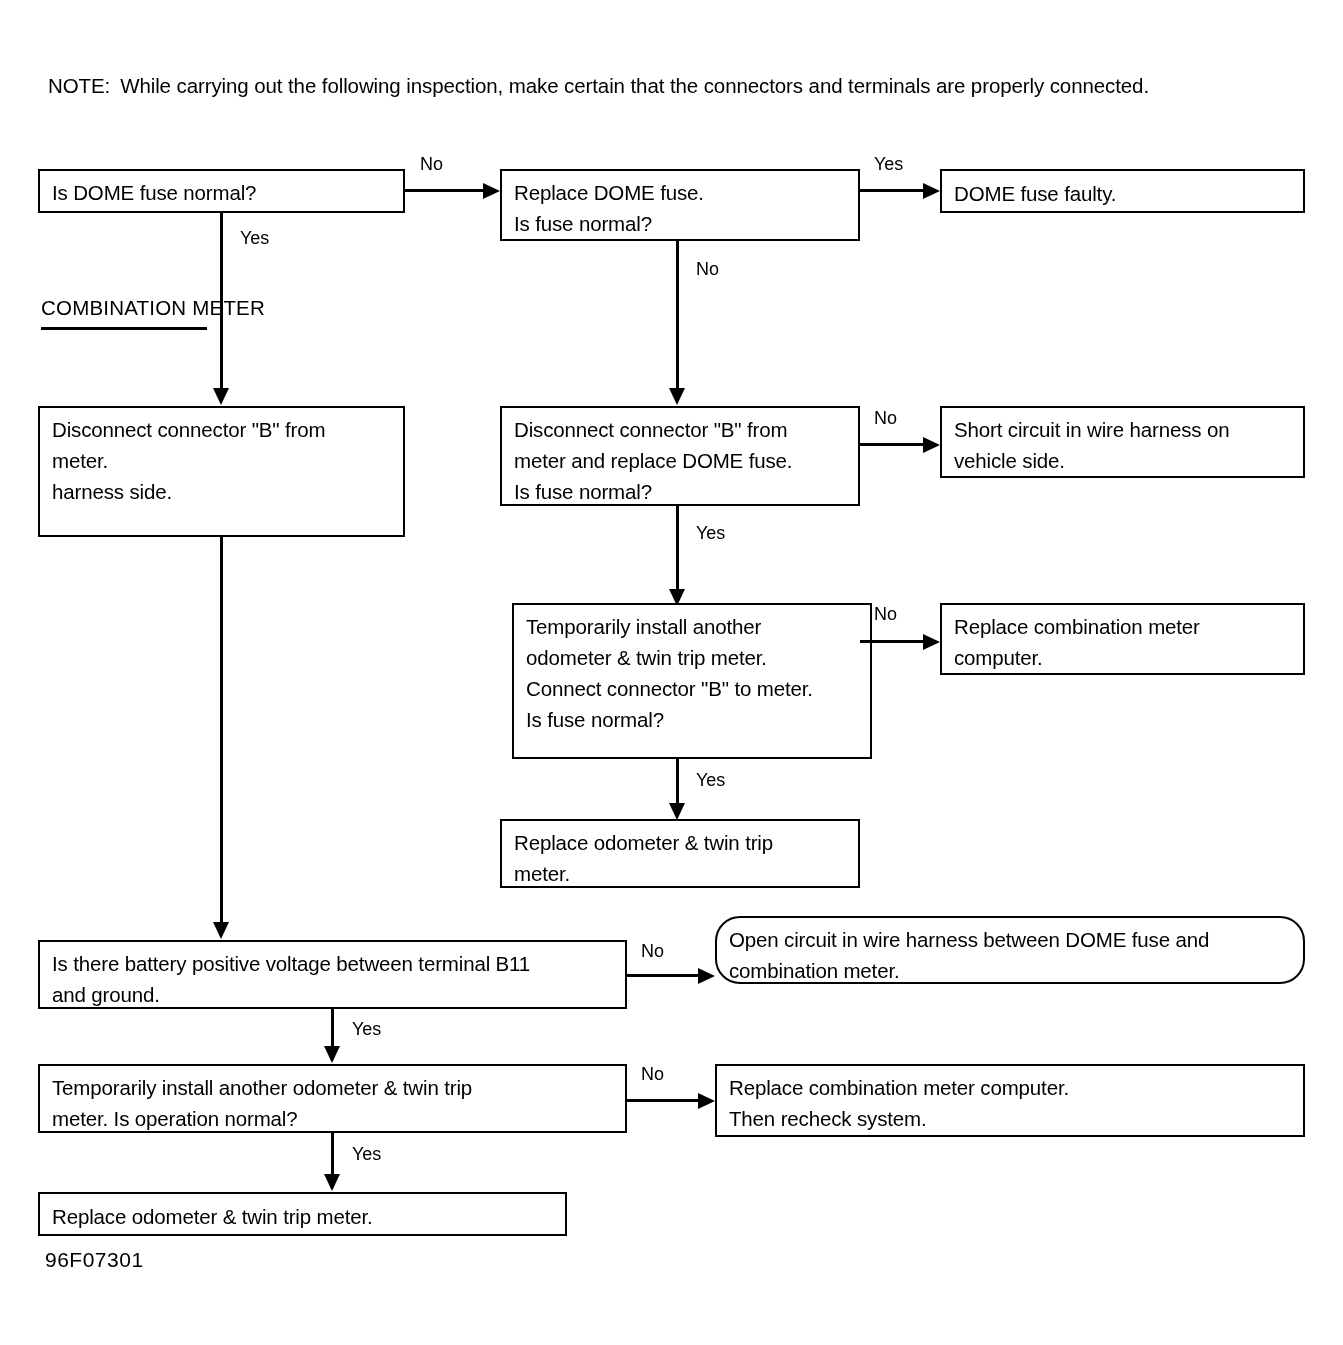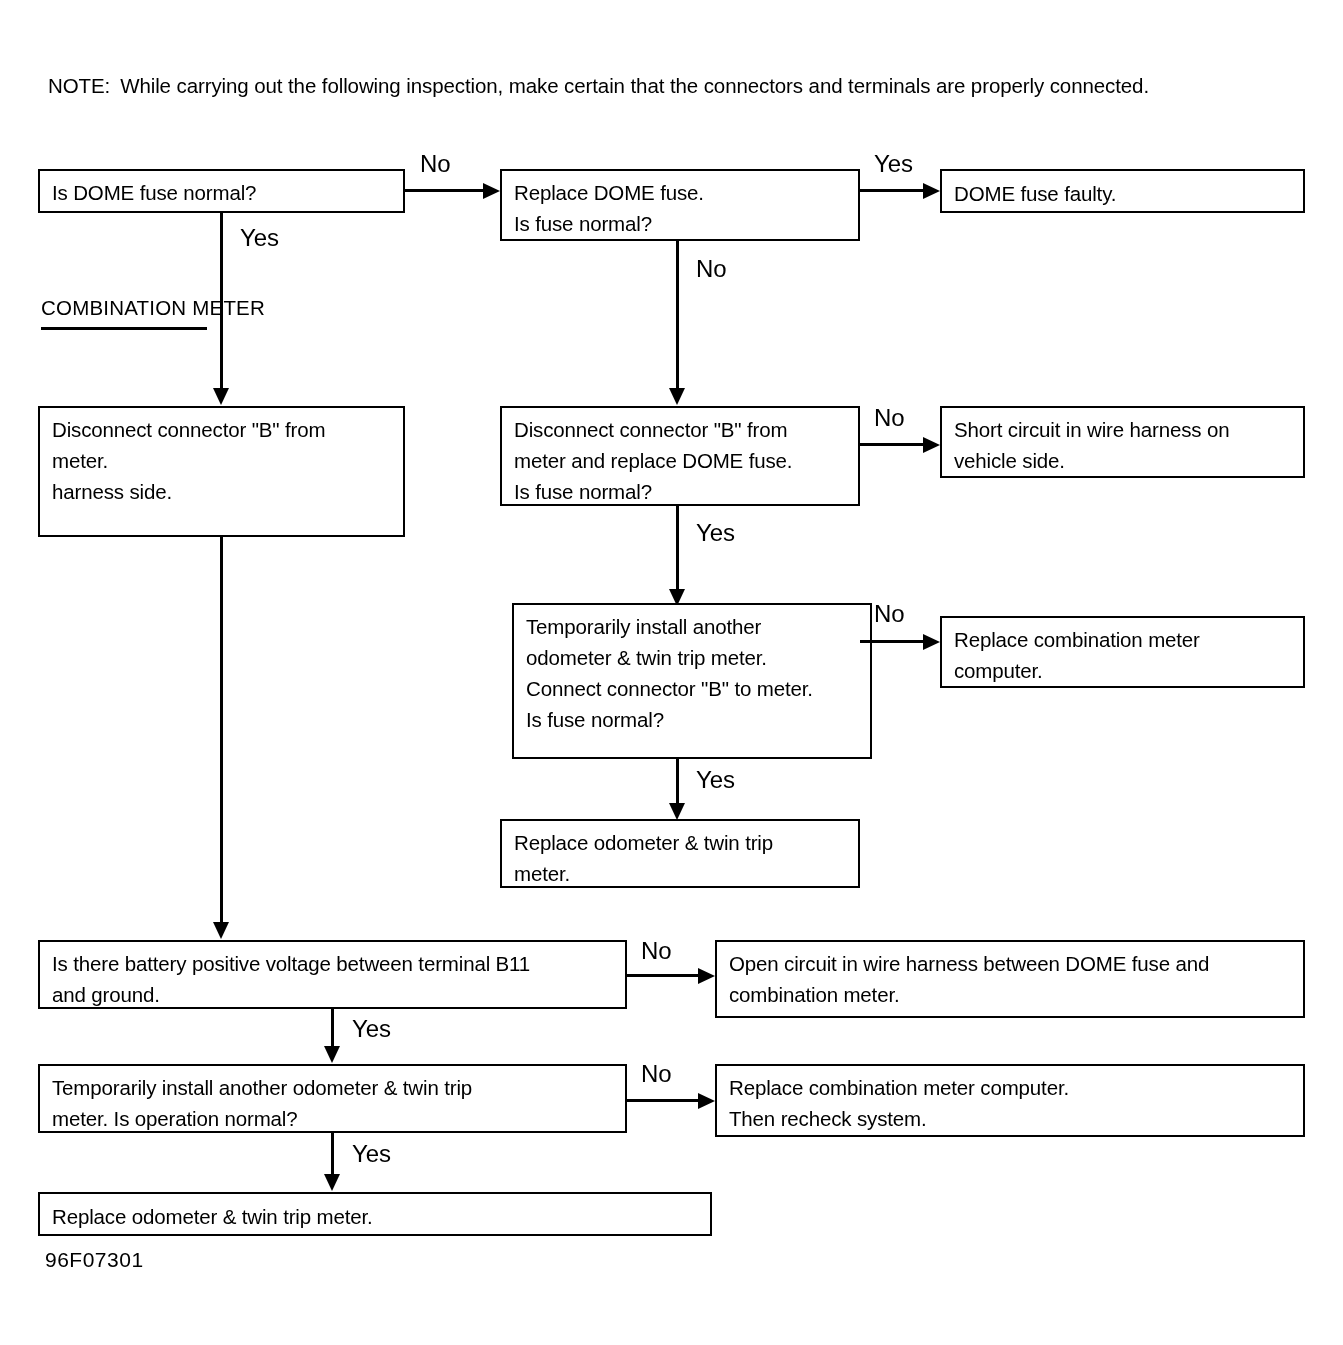--- a/index.html
+++ b/index.html
@@ -72,21 +72,21 @@
   }
   .arrow-right {
     position: absolute;
     width: 0; height: 0;
     border-top: 8px solid transparent;
     border-bottom: 8px solid transparent;
     border-left: 17px solid #000;
   }
   .elabel {
     position: absolute;
-    font-size: 24px;
+    font-size: 18px;
     line-height: 24px;
     letter-spacing: -0.1px;
     white-space: nowrap;
   }
   .figcode {
     position: absolute;
     left: 45px;
     top: 1248px;
     font-size: 21px;
     letter-spacing: 0.5px;
@@ -168,21 +168,21 @@
     <span class="ln">Temporarily install another</span>
     <span class="ln">odometer &amp; twin trip meter.</span>
     <span class="ln">Connect connector "B" to meter.</span>
     <span class="ln">Is fuse normal?</span>
   </div>
 
   <div class="hline" style="left:860px; top:640px; width:63px;"></div>
   <div class="arrow-right" style="left:923px; top:633.5px;"></div>
   <div class="elabel" style="left:874px; top:602px;">No</div>
 
-  <div class="box" style="left:940px; top:603px; width:365px; height:72px;margin-top:13px;">
+  <div class="box" style="left:940px; top:603px; width:365px; height:72px;">
     <span class="ln">Replace combination meter</span>
     <span class="ln">computer.</span>
   </div>
 
   <div class="vline" style="left:676px; top:759px; width:2.5px; height:55px;"></div>
   <div class="arrow-down" style="left:669px; top:803px;"></div>
   <div class="elabel" style="left:696px; top:768px;">Yes</div>
 
   <div class="box" style="left:500px; top:819px; width:360px; height:69px;">
     <span class="ln">Replace odometer &amp; twin trip</span>
@@ -191,21 +191,21 @@
 
   <div class="box" style="left:38px; top:940px; width:589px; height:69px;">
     <span class="ln">Is there battery positive voltage between terminal B11</span>
     <span class="ln">and ground.</span>
   </div>
 
   <div class="hline" style="left:627px; top:974px; width:71px;"></div>
   <div class="arrow-right" style="left:698px; top:967.5px;"></div>
   <div class="elabel" style="left:641px; top:939px;">No</div>
 
-  <div class="box" style="left:715px; top:940px; width:590px; height:78px;">
+  <div class="box" style="left:715px; top:916px; width:590px; height:68px;border-radius:25px;">
     <span class="ln">Open circuit in wire harness between DOME fuse and</span>
     <span class="ln">combination meter.</span>
   </div>
 
   <div class="vline" style="left:331px; top:1009px; width:2.5px; height:44px;"></div>
   <div class="arrow-down" style="left:324px; top:1046px;"></div>
   <div class="elabel" style="left:352px; top:1017px;">Yes</div>
 
   <div class="box" style="left:38px; top:1064px; width:589px; height:69px;">
     <span class="ln">Temporarily install another odometer &amp; twin trip</span>
@@ -218,19 +218,19 @@
 
   <div class="box" style="left:715px; top:1064px; width:590px; height:73px;">
     <span class="ln">Replace combination meter computer.</span>
     <span class="ln">Then recheck system.</span>
   </div>
 
   <div class="vline" style="left:331px; top:1133px; width:2.5px; height:44px;"></div>
   <div class="arrow-down" style="left:324px; top:1174px;"></div>
   <div class="elabel" style="left:352px; top:1142px;">Yes</div>
 
-  <div class="box" style="left:38px; top:1192px; width:674px; height:44px; padding-top:7px;">
+  <div class="box" style="left:38px; top:1192px; width:529px; height:44px; padding-top:7px;">
     <span class="ln">Replace odometer &amp; twin trip meter.</span>
   </div>
 
   <div class="figcode">96F07301</div>
 
 </div>
 
 </body></html>

